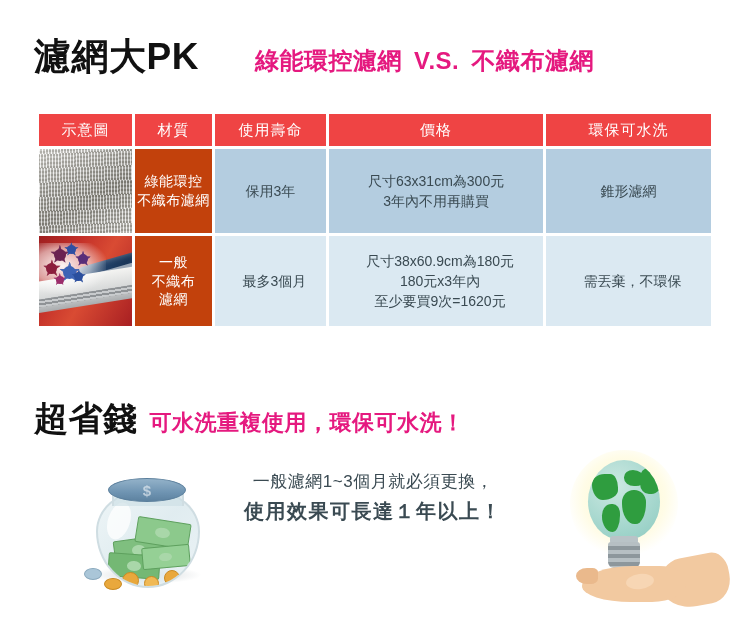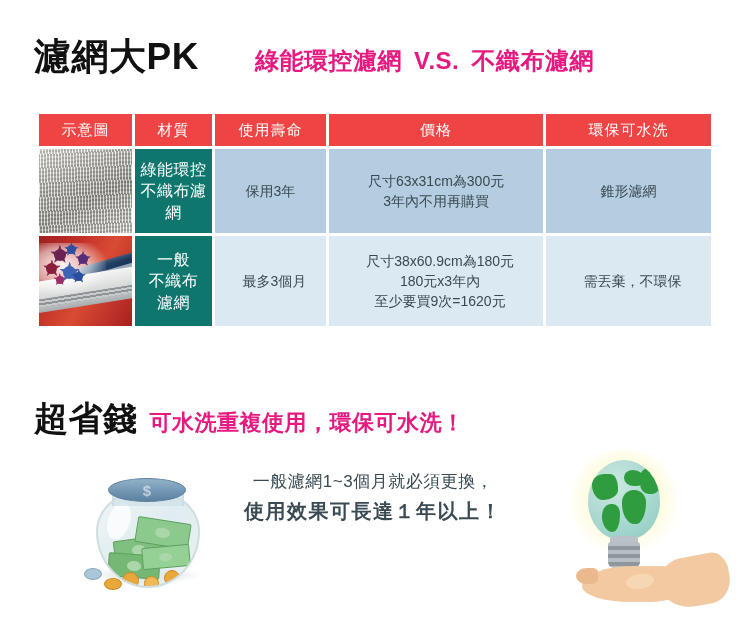--- a/index.html
+++ b/index.html
@@ -71,23 +71,23 @@
     letter-spacing: 1px;
   }
   .col-img   { width: 92px; }
   .col-mat   { width: 76px; }
   .col-life  { width: 110px; }
   .col-price { width: 212px; }
   .col-soc   { width: 163px; }
 
   .cell-img { padding: 0 !important; overflow: hidden; }
   .cell-label {
-    background: #0f766e;
+    background: #c2410c;
     color: #ffffff;
-    font-size: 16px;
+    font-size: 14px;
     line-height: 1.35;
     letter-spacing: 0.5px;
   }
   .row1 .cell-data {
     background: #b4cde0;
     color: #3a4a52;
   }
   .row2 .cell-data {
     background: #dbe9f2;
     color: #3a4a52;

